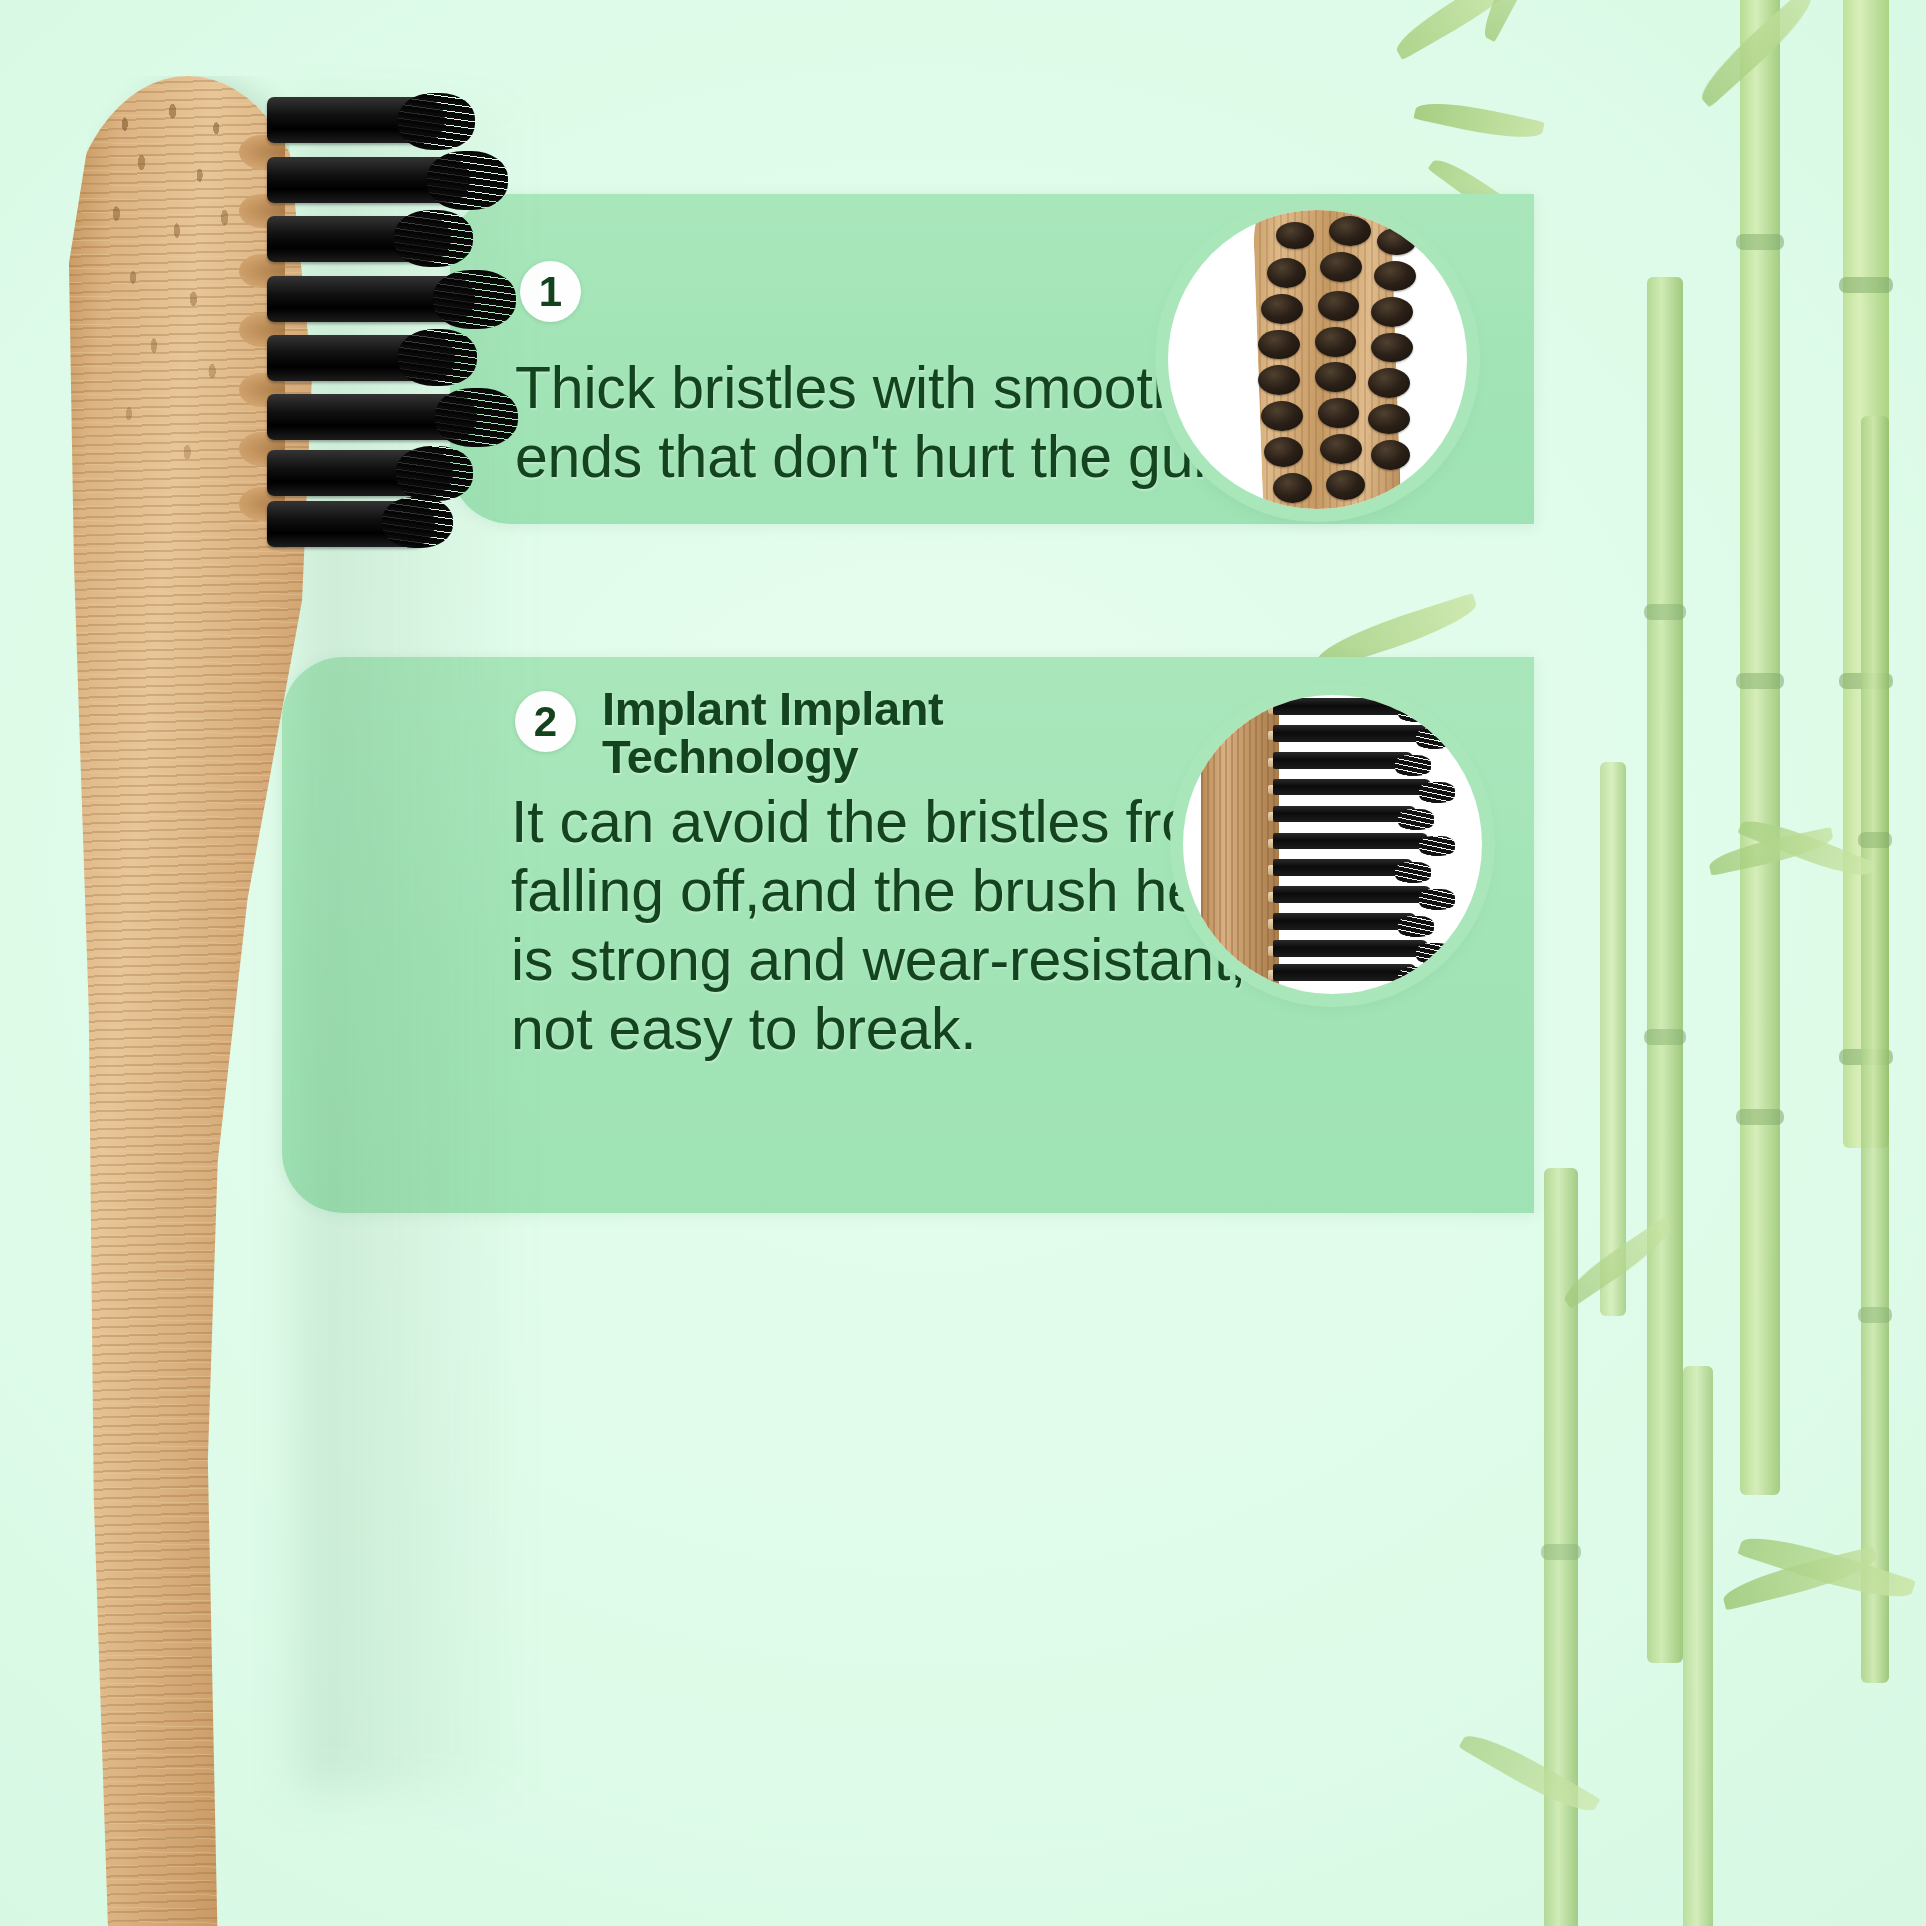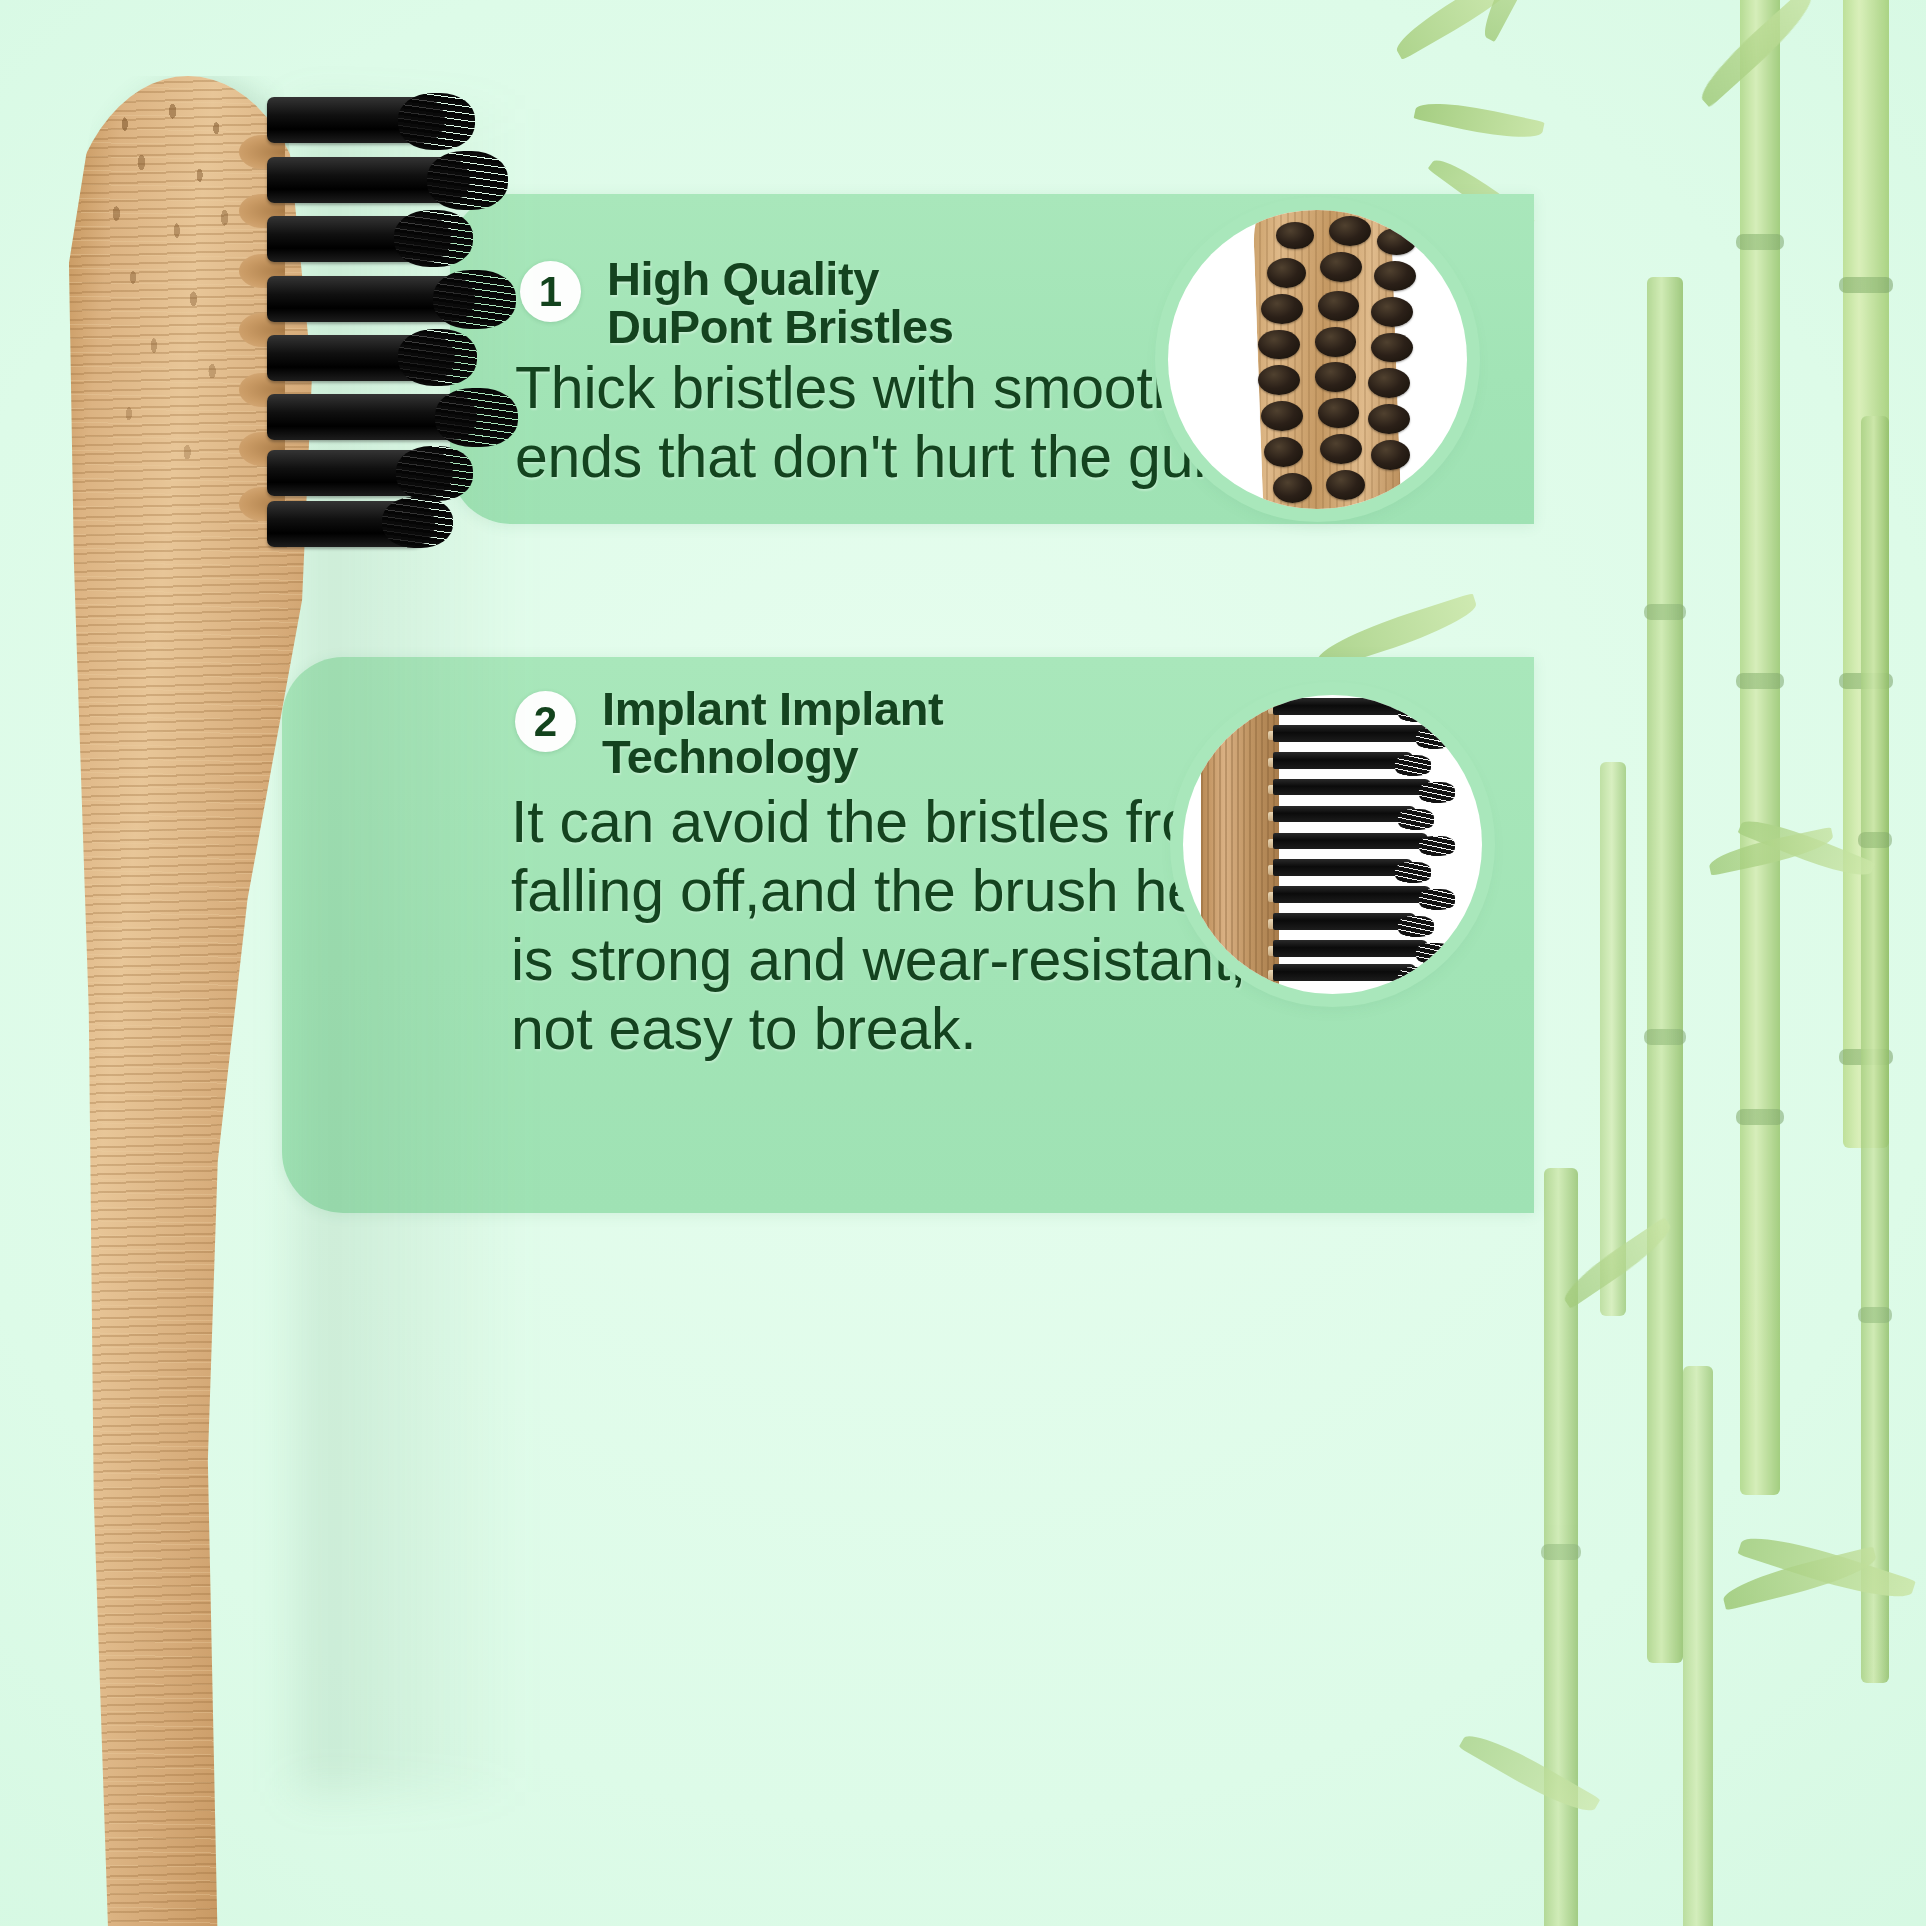--- a/index.html
+++ b/index.html
@@ -282,22 +282,20 @@
     <div class="leaf" style="left:1465px; top:1723px; width:149px; height:26px; transform:rotate(30deg);
                 background:linear-gradient(90deg,#a7cf82,#cde7ab); opacity:.75;"></div>
     <div class="leaf" style="left:1564px; top:1287px; width:129px; height:24px; transform:rotate(-34deg);
                 background:linear-gradient(90deg,#a1ca79,#c8e4a3); opacity:.72;"></div>
   </div>
 
   <div class="panel panel-1"></div>
 
   <div class="panel-text p1-head head-row">
     <div class="num-badge">1</div>
-    <div class="head-title">High Quality
-DuPont Bristles</div>
   </div>
   <div class="panel-text p1-body body-copy">Thick bristles with smooth
 ends that don't hurt the gums.</div>
 
   <div class="inset inset-1">
     <div class="photo">
       <div class="tuft-stock"></div>
       <div class="tuft" style="left:36%; top:4%;  width:13%; height:9%;"></div>
       <div class="tuft" style="left:54%; top:2%;  width:14%; height:10%;"></div>
       <div class="tuft" style="left:70%; top:6%;  width:13%; height:9%;"></div>

